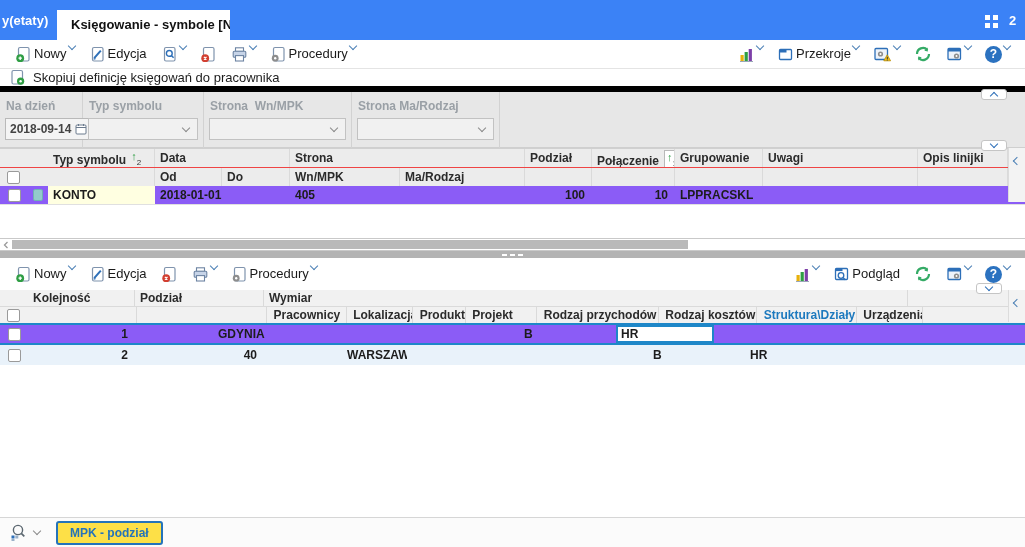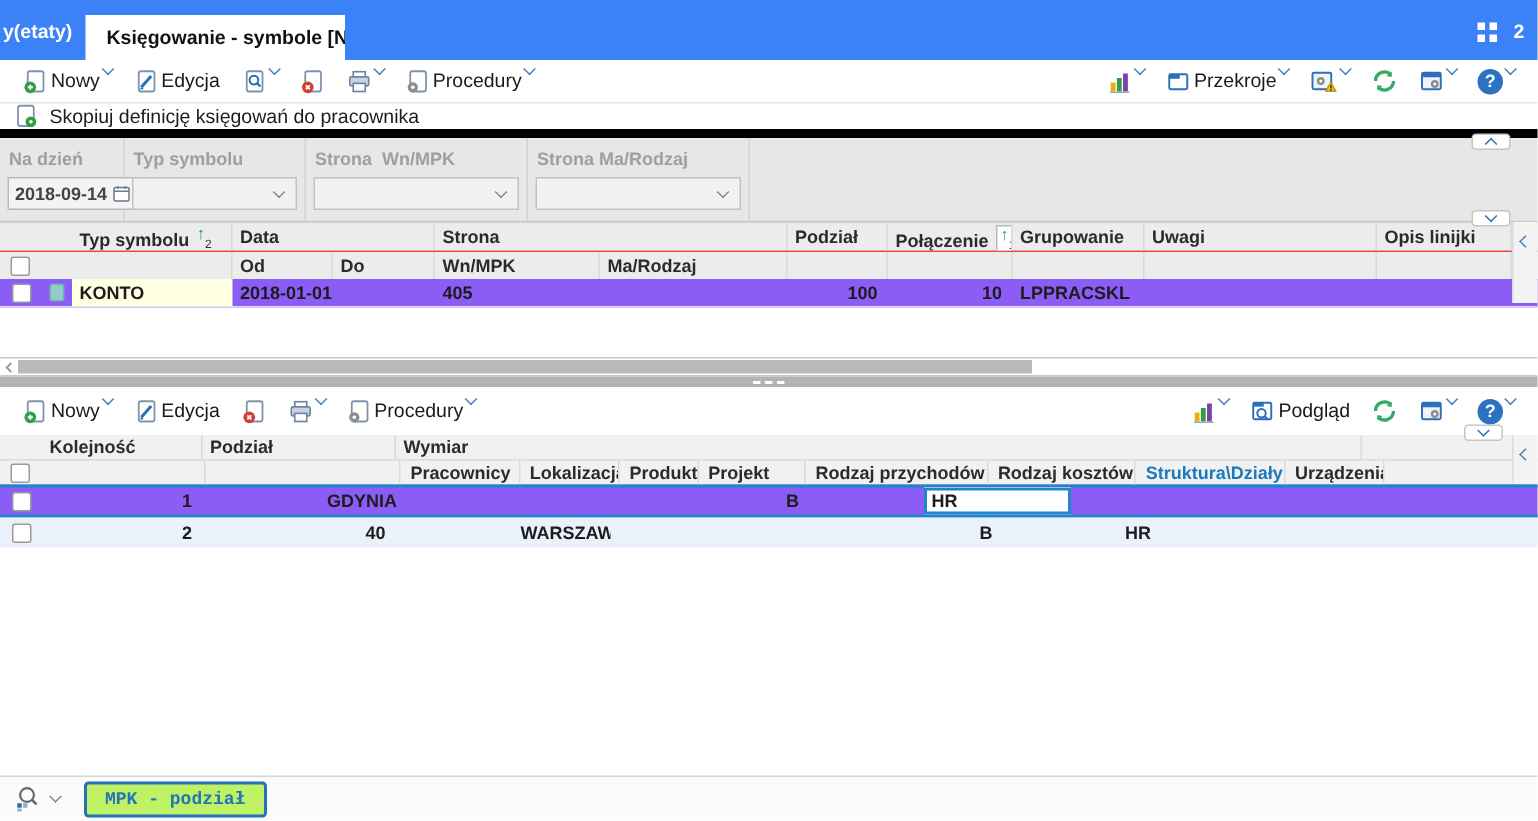--- a/index.html
+++ b/index.html
@@ -88,21 +88,21 @@
   .harrow { position:absolute; left:2px; top:2px; }
   .hthumb { position:absolute; left:12px; top:1px; width:676px; height:9px; background:#b9b9b9; }
   .split { left:0; top:251px; width:1025px; height:7px; background:#b3b3b3;
     display:flex; align-items:center; justify-content:center; gap:3px; }
   .split i { width:5px; height:2px; background:#fff; display:inline-block; }
 
   
   .bottombar { left:0; top:517px; width:1025px; height:30px; background:#fbfbfb;
     border-top:1px solid #d6d6d6; display:flex; align-items:center; gap:6px; padding:0 9px; }
   .btab { border:2px solid #2473ba; border-radius:3px; color:#2473ba; font-weight:bold;
-    padding:3px 12px; background:#bef264; margin-left:10px; white-space:nowrap;font-family:Liberation Mono, monospace; }
+    padding:3px 12px; background:#fde047; margin-left:10px; white-space:nowrap; }
   svg { display:block; }
 </style>
 </head>
 <body>
 
 <div class="abs tabbar">
   <div class="abs tab-left">y(etaty)</div>
   <div class="abs tab-active">Księgowanie - symbole [Naz</div>
   <div class="abs grid-icon">
       <span></span>

